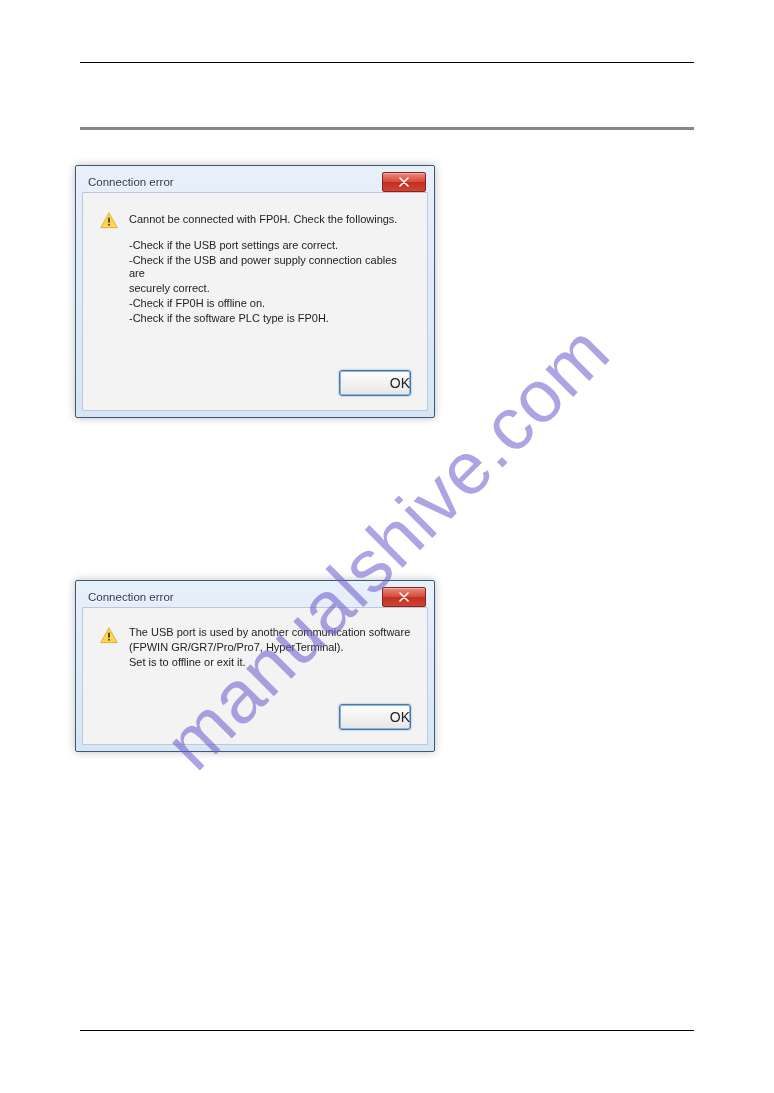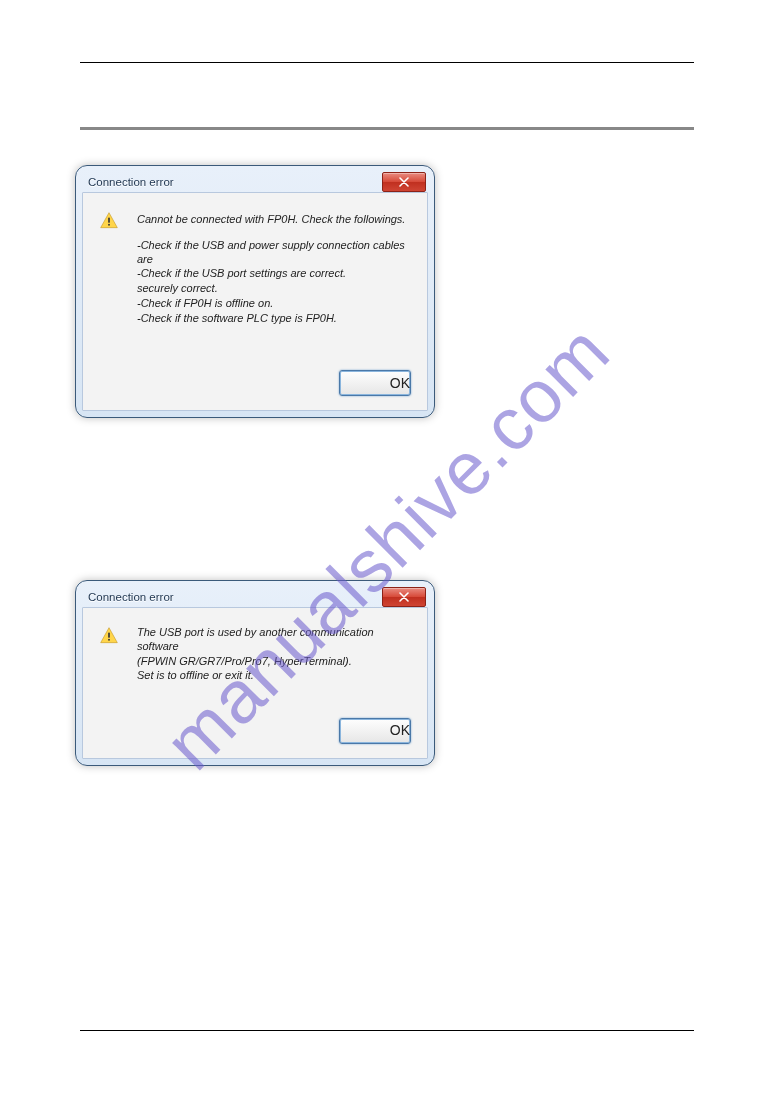--- a/index.html
+++ b/index.html
@@ -48,21 +48,21 @@
     pointer-events: none;
     font-family: Arial, sans-serif;
     letter-spacing: 1px;
   }
 
   
   .dialog {
     position: absolute;
     box-sizing: border-box;
     border: 1px solid #3b5a7a;
-    border-radius: 12px;
+    border-radius: 2px;
     box-shadow: 0 0 8px rgba(0,0,0,0.25);
     background: linear-gradient(#e8f0fa, #d7e5f4);
     padding: 6px;
   }
   .dialog-title-row {
     display: flex;
     align-items: center;
     height: 20px;
     padding: 0 2px 0 6px;
   }
@@ -91,22 +91,21 @@
     background: #f3f3f3;
     border: 1px solid #b8c8de;
     border-radius: 1px;
     padding: 18px 16px 14px 16px;
     font-size: 11px;
     color: #222;
     line-height: 1.25;
   }
   .msg-row {
     display: flex;
-    gap: 18px;
-    font-style: italic;
+    gap: 10px;
   }
   .warn-icon {
     width: 20px;
     height: 20px;
     flex-shrink: 0;
   }
   .msg-text {
     flex: 1;
   }
   .msg-heading {
@@ -160,22 +159,22 @@
   <div class="dialog-body">
     <div class="msg-row">
       <svg class="warn-icon" viewBox="0 0 24 24">
         <path d="M12 2 L22 20 L2 20 Z" fill="#ffd54a" stroke="#b8860b" stroke-width="0.6"></path>
         <rect x="11" y="8" width="2" height="6" fill="#333"></rect>
         <rect x="11" y="15.5" width="2" height="2" fill="#333"></rect>
       </svg>
       <div class="msg-text">
         <div class="msg-heading">Cannot be connected with FP0H. Check the followings.</div>
         <div class="msg-lines">
+          <div>-Check if the USB port settings are correct.</div>
           <div>-Check if the USB and power supply connection cables are</div>
-          <div>-Check if the USB port settings are correct.</div>
           <div>securely correct.</div>
           <div>-Check if FP0H is offline on.</div>
           <div>-Check if the software PLC type is FP0H.</div>
         </div>
       </div>
     </div>
     <div class="btn-row">
       <div class="ok-btn">
         <span>OK</span>
       </div>

